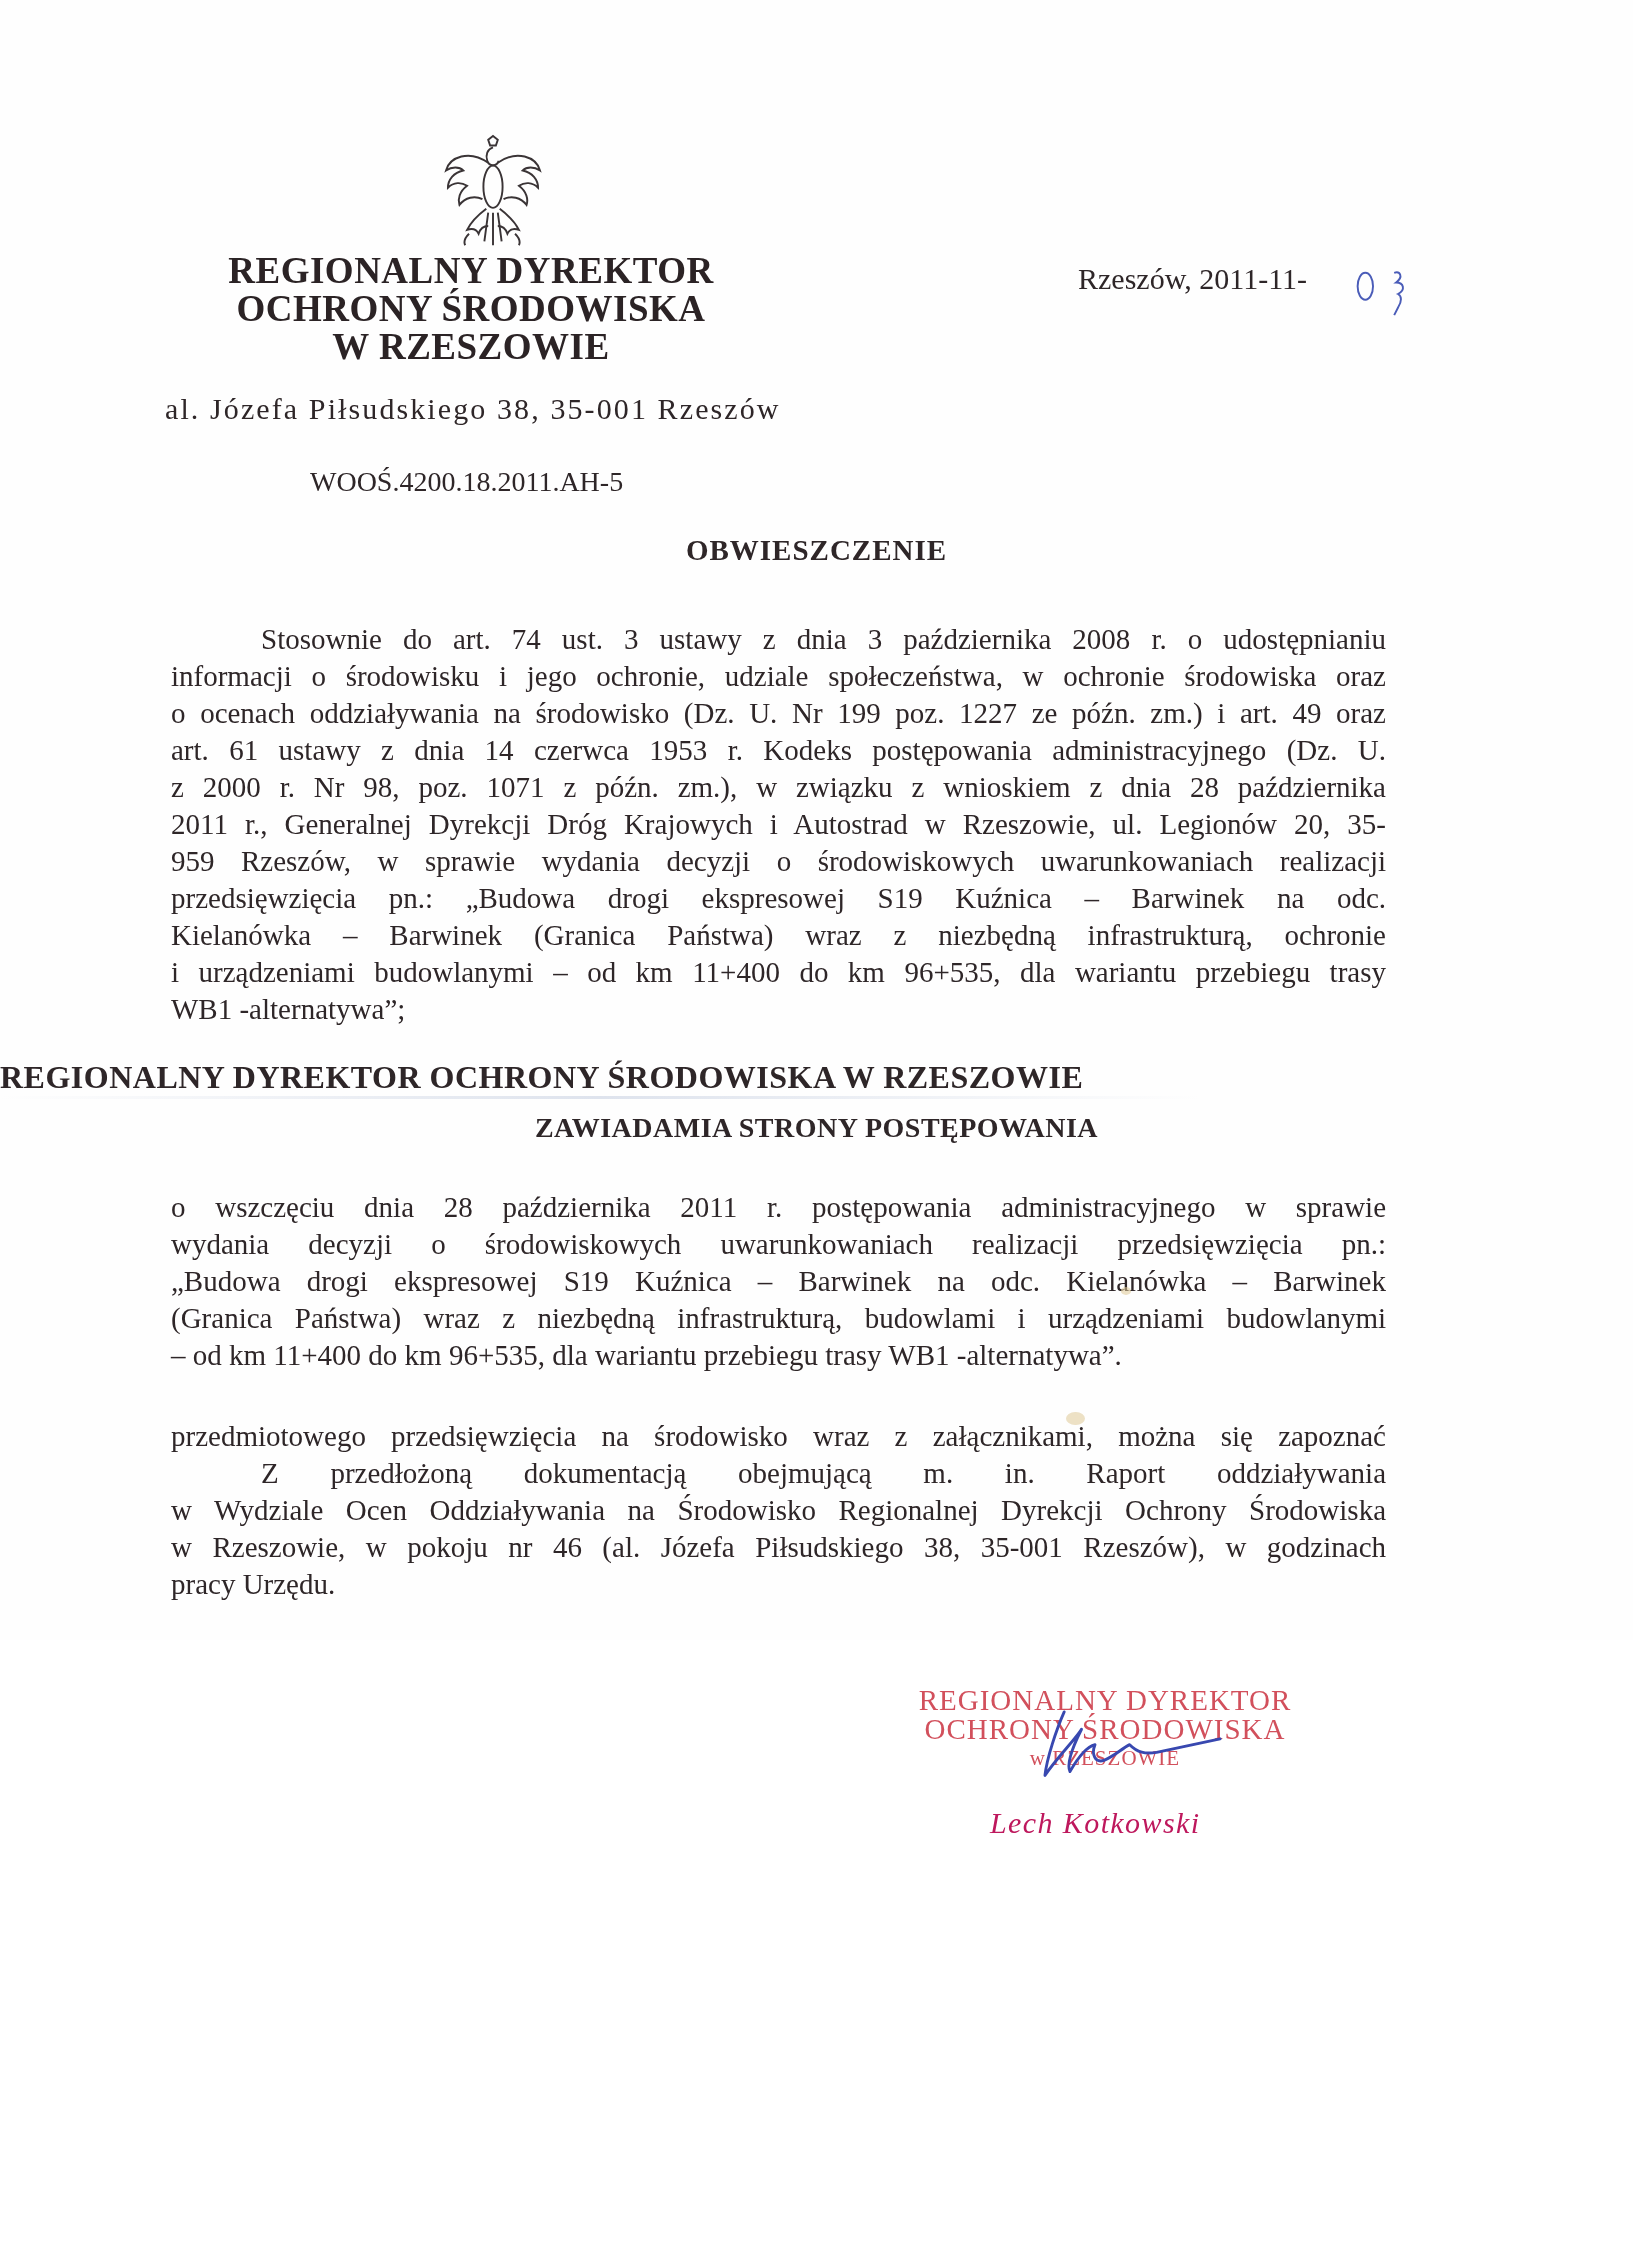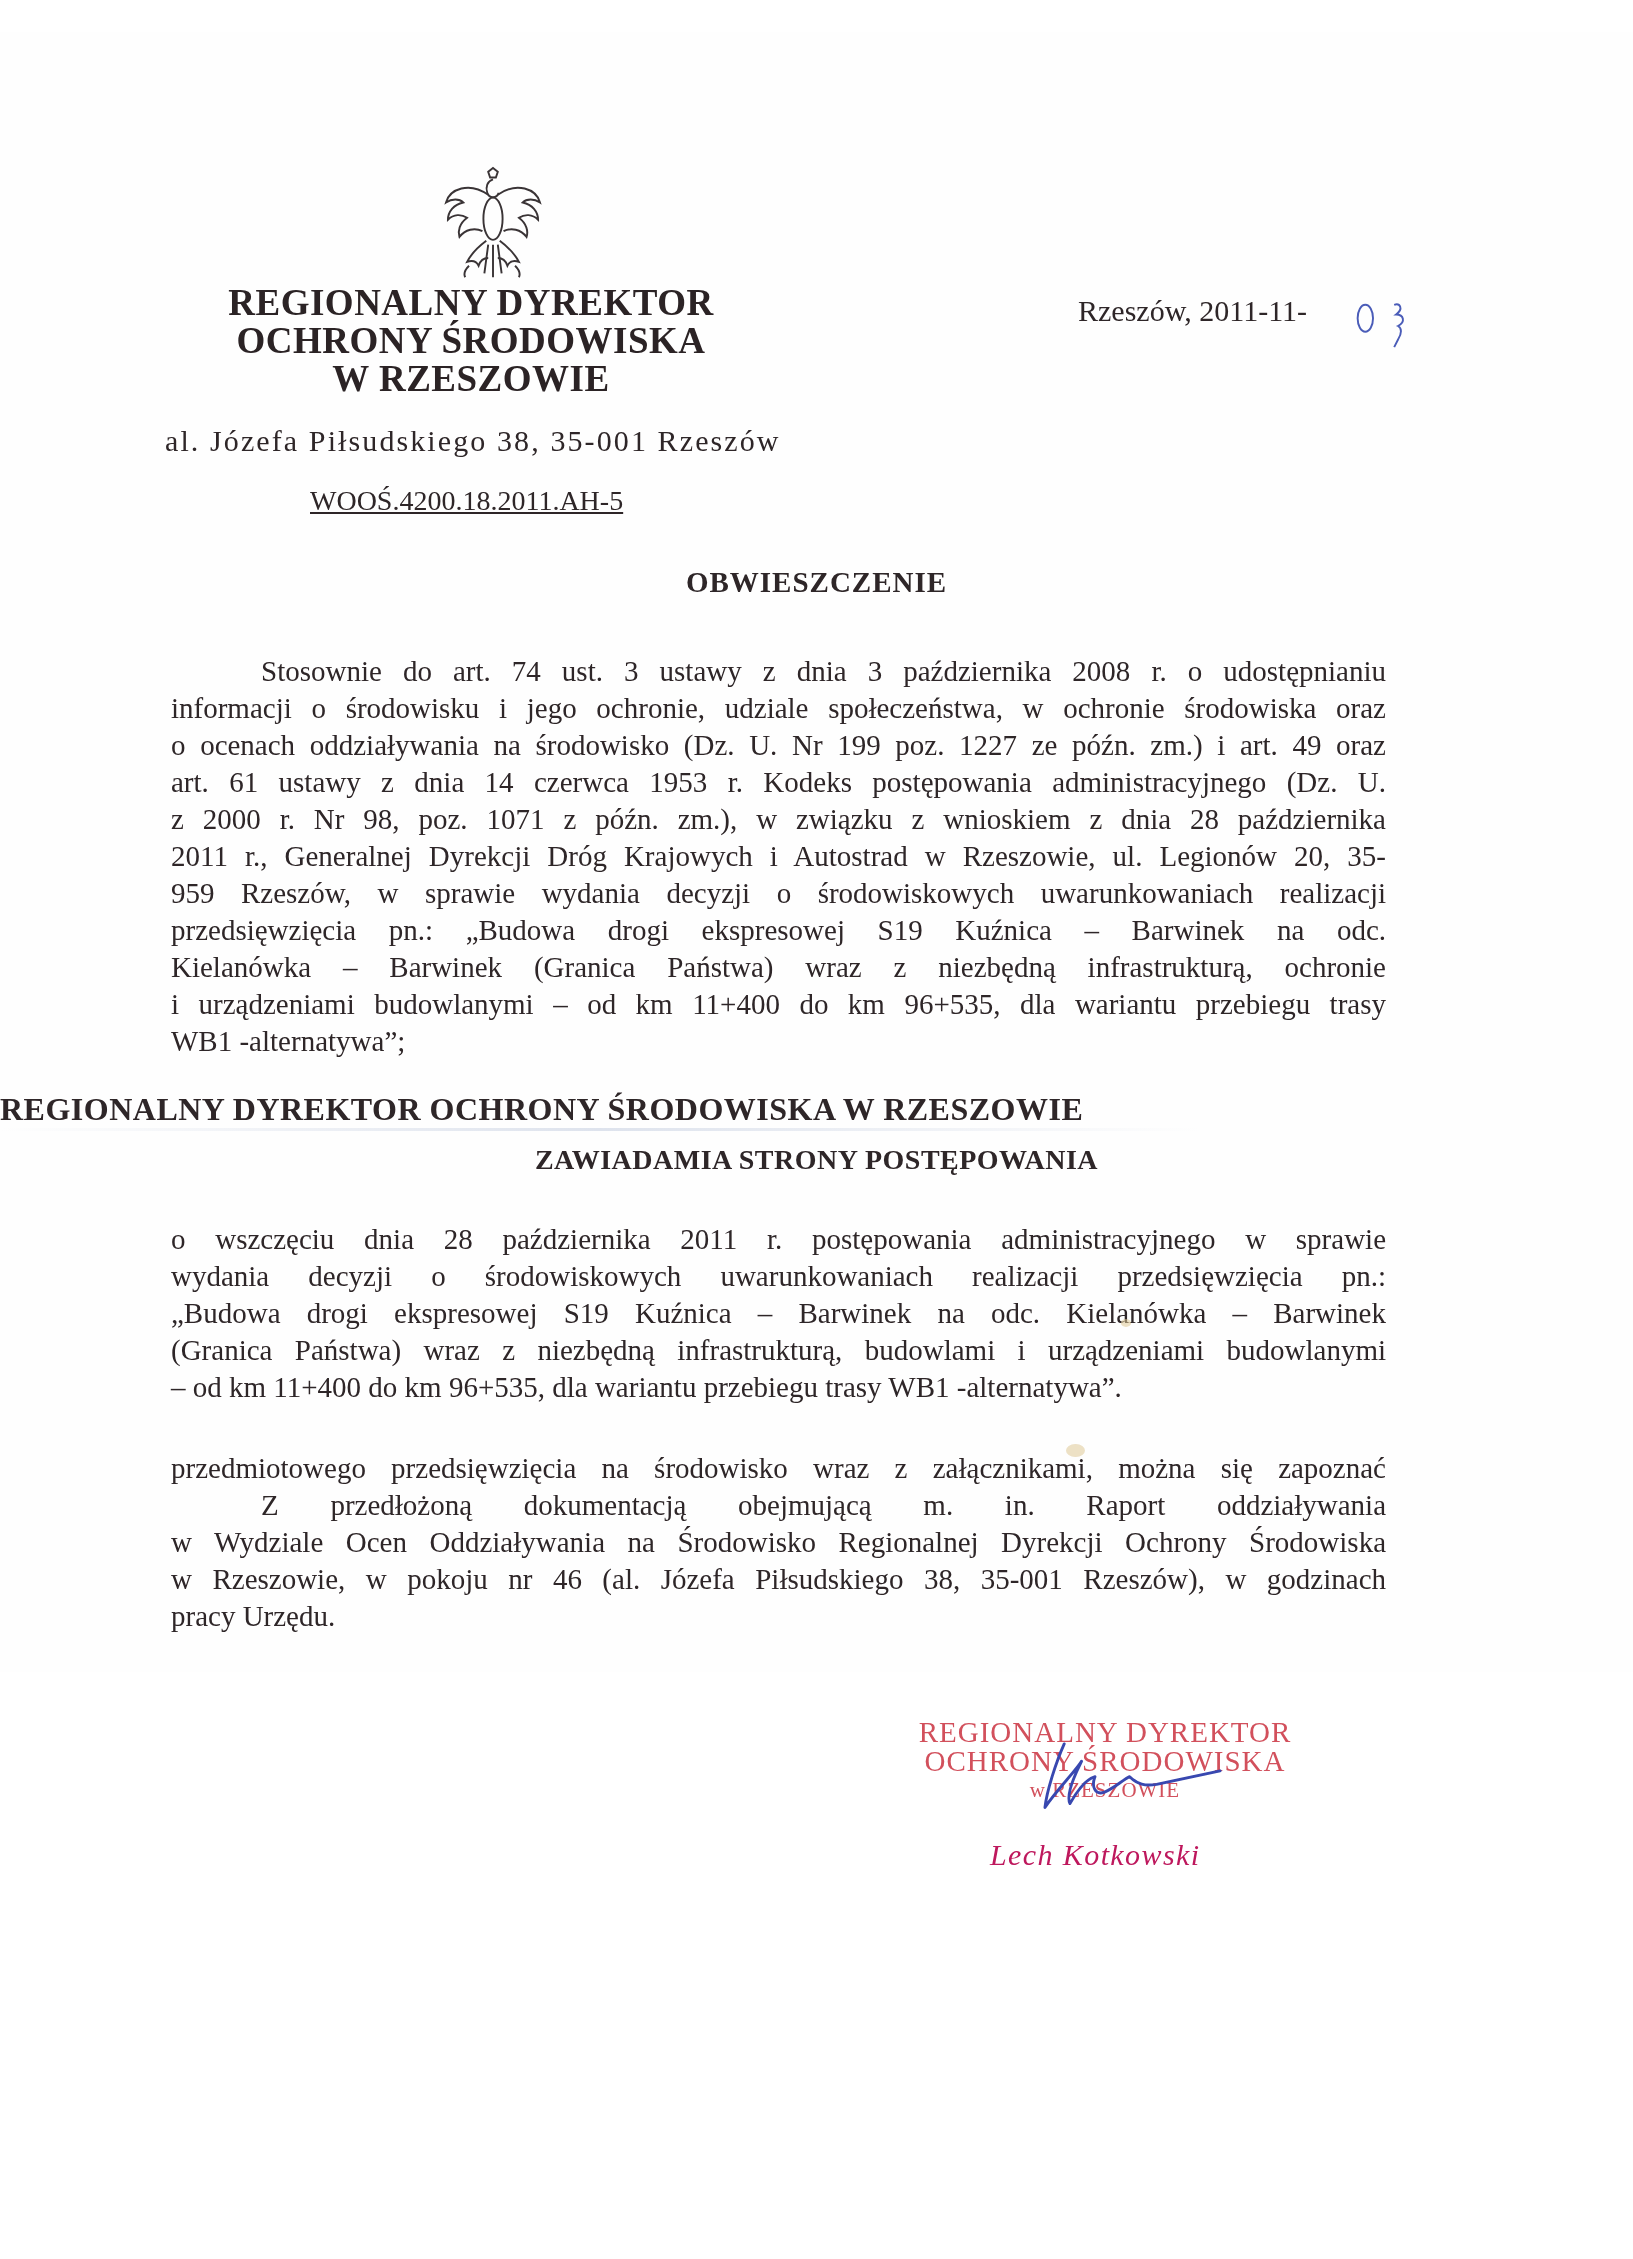--- a/index.html
+++ b/index.html
@@ -1,26 +1,26 @@
 <!DOCTYPE html>
 <html><head>
 <meta charset="utf-8">
 <style>
   html, body { margin:0; padding:0; background:#ffffff; }
   body { width:1633px; height:2260px; position:relative; overflow:hidden;
          font-family:"Liberation Serif", "DejaVu Serif", serif; color:#2e2628; }
-  .page { position:absolute; left:0; top:0; width:1633px; height:1640px; background:#fefefe;margin-top:32px; }
+  .page { position:absolute; left:0; top:0; width:1633px; height:1640px; background:#fefefe; }
 
   .emblem { position:absolute; left:440px; top:134px; width:106px; height:117px; }
 
   .header-title { position:absolute; left:197px; top:252px; width:548px; text-align:center;
                   font-weight:bold; font-size:37px; line-height:38px; letter-spacing:0.5px; color:#2b2325; }
   .header-title div { white-space:nowrap; }
   .header-address { position:absolute; left:165px; top:392px; font-size:30px; letter-spacing:2.1px; white-space:nowrap; }
-  .ref-number { position:absolute; left:310px; top:453px; font-size:28px; white-space:nowrap;text-decoration:underline; }
+  .ref-number { position:absolute; left:310px; top:466px; font-size:28px; white-space:nowrap; }
 
   .date-line { position:absolute; left:1078px; top:262px; font-size:30px; white-space:nowrap; }
   .date-hand { position:absolute; left:1348px; top:265px; width:77px; height:58px; }
 
   .notice-title { position:absolute; left:0; width:1633px; top:534px; text-align:center; font-weight:bold; font-size:29px; letter-spacing:1px; }
 
   .para { position:absolute; left:171px; width:1215px; font-size:29px; line-height:37px; text-align:justify; }
   .para .ln { display:block; text-align:justify; text-align-last:justify; white-space:nowrap; height:37px; }
   .para .ln.last { text-align-last:left; }
   .para .ln.indent { padding-left:90px; }

